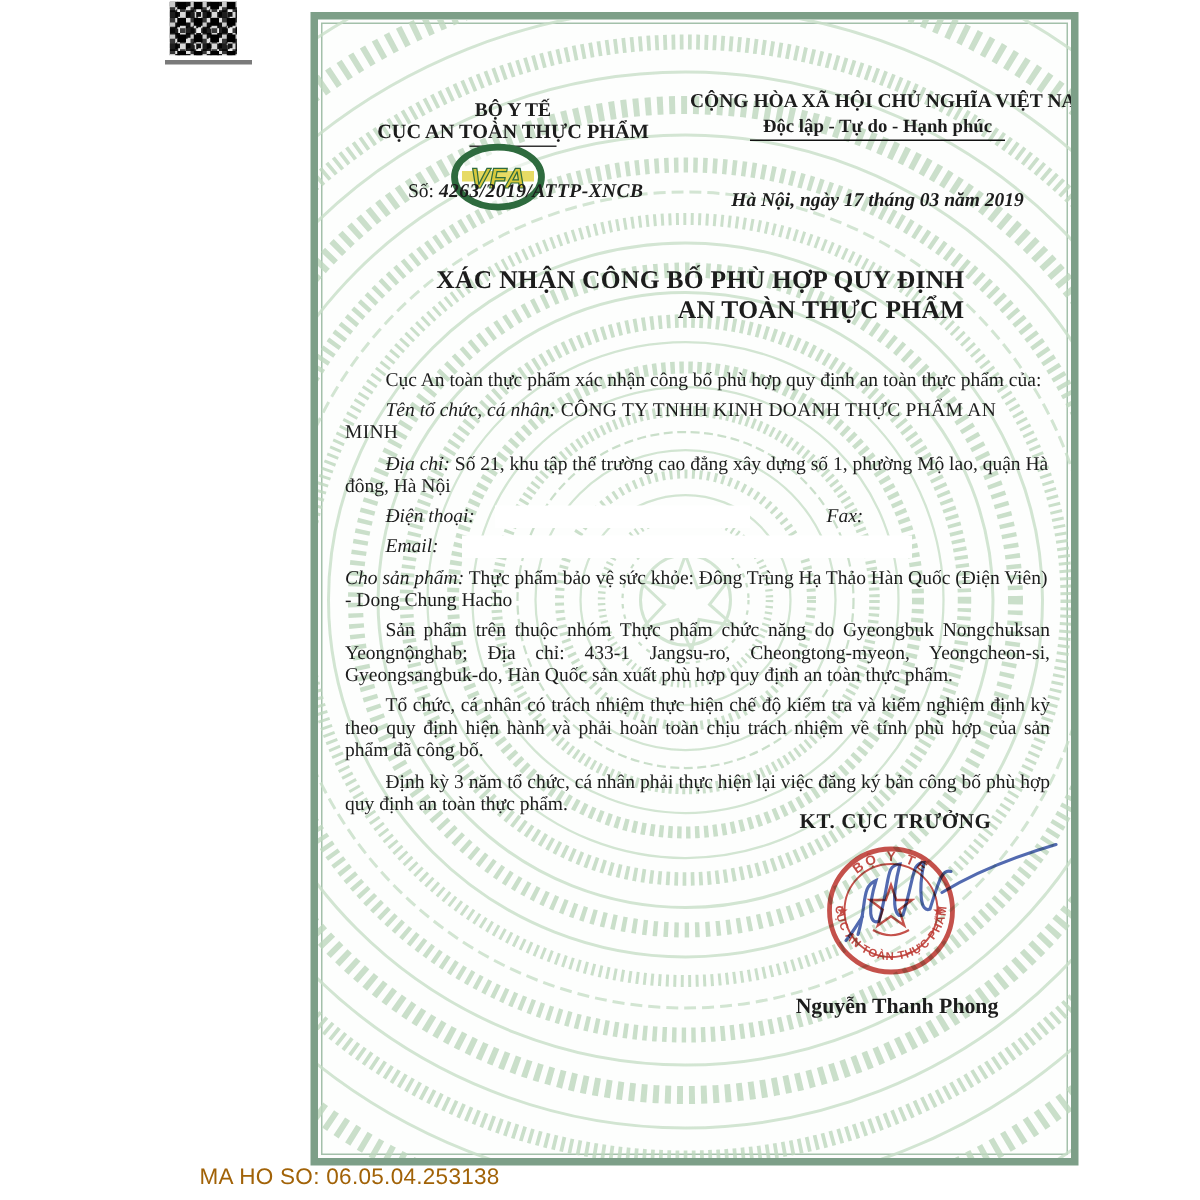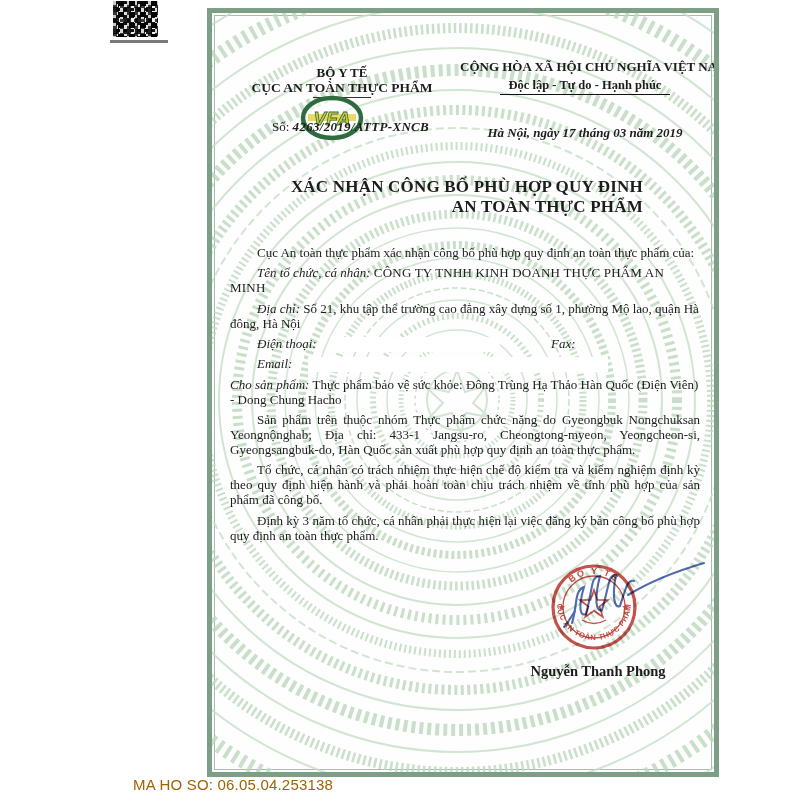--- a/index.html
+++ b/index.html
@@ -148,20 +148,21 @@
       <p class="ind"><span class="lbl">Địa chỉ:</span> <span>Số 21, khu tập thể trường cao đẳng xây dựng số 1, phường Mộ lao, quận Hà đông, Hà Nội</span></p>
       <p class="ind row"><span class="white-box" style="left:100px;width:170px;"></span><span class="lbl">Điện thoại:</span><span class="fax lbl">Fax:</span></p>
       <p class="ind row"><span class="white-box" style="left:78px;width:300px;"></span><span class="lbl">Email:</span></p>
       <p class="hang"><span class="lbl">Cho sản phẩm:</span> <span>Thực phẩm bảo vệ sức khỏe: Đông Trùng Hạ Thảo Hàn Quốc (Điện Viên) - Dong Chung Hacho</span></p>
       <p class="ind just">Sản phẩm trên thuộc nhóm Thực phẩm chức năng do Gyeongbuk Nongchuksan Yeongnộnghab; Địa chỉ: 433-1 Jangsu-ro, Cheongtong-myeon, Yeongcheon-si, Gyeongsangbuk-do, Hàn Quốc sản xuất phù hợp quy định an toàn thực phẩm.</p>
       <p class="ind just">Tổ chức, cá nhân có trách nhiệm thực hiện chế độ kiểm tra và kiểm nghiệm định kỳ theo quy định hiện hành và phải hoàn toàn chịu trách nhiệm về tính phù hợp của sản phẩm đã công bố.</p>
       <p class="ind just">Định kỳ 3 năm tổ chức, cá nhân phải thực hiện lại việc đăng ký bản công bố phù hợp quy định an toàn thực phẩm.</p>
     </div>
 
 
+    <div class="layer kt-title">KT. CỤC TRƯỞNG</div>
 
     <svg class="layer seal" width="100" height="100" viewBox="0 0 100 100">
       <g fill="none" stroke="#bf3a33" opacity="0.88">
         <circle cx="50" cy="50" r="41" stroke-width="3.2"></circle>
         <circle cx="50" cy="50" r="31" stroke-width="1.3"></circle>
         <path d="M50 33 L53.5 43 L64 43 L55.5 49.5 L58.8 60 L50 53.8 L41.2 60 L44.5 49.5 L36 43 L46.5 43 Z" stroke-width="1.6"></path>
         <path d="M38 63 Q50 70 62 63" stroke-width="1.4"></path>
       </g>
       <defs>
         <path id="arcTop" d="M 17 50 A 33 33 0 0 1 83 50"></path>

